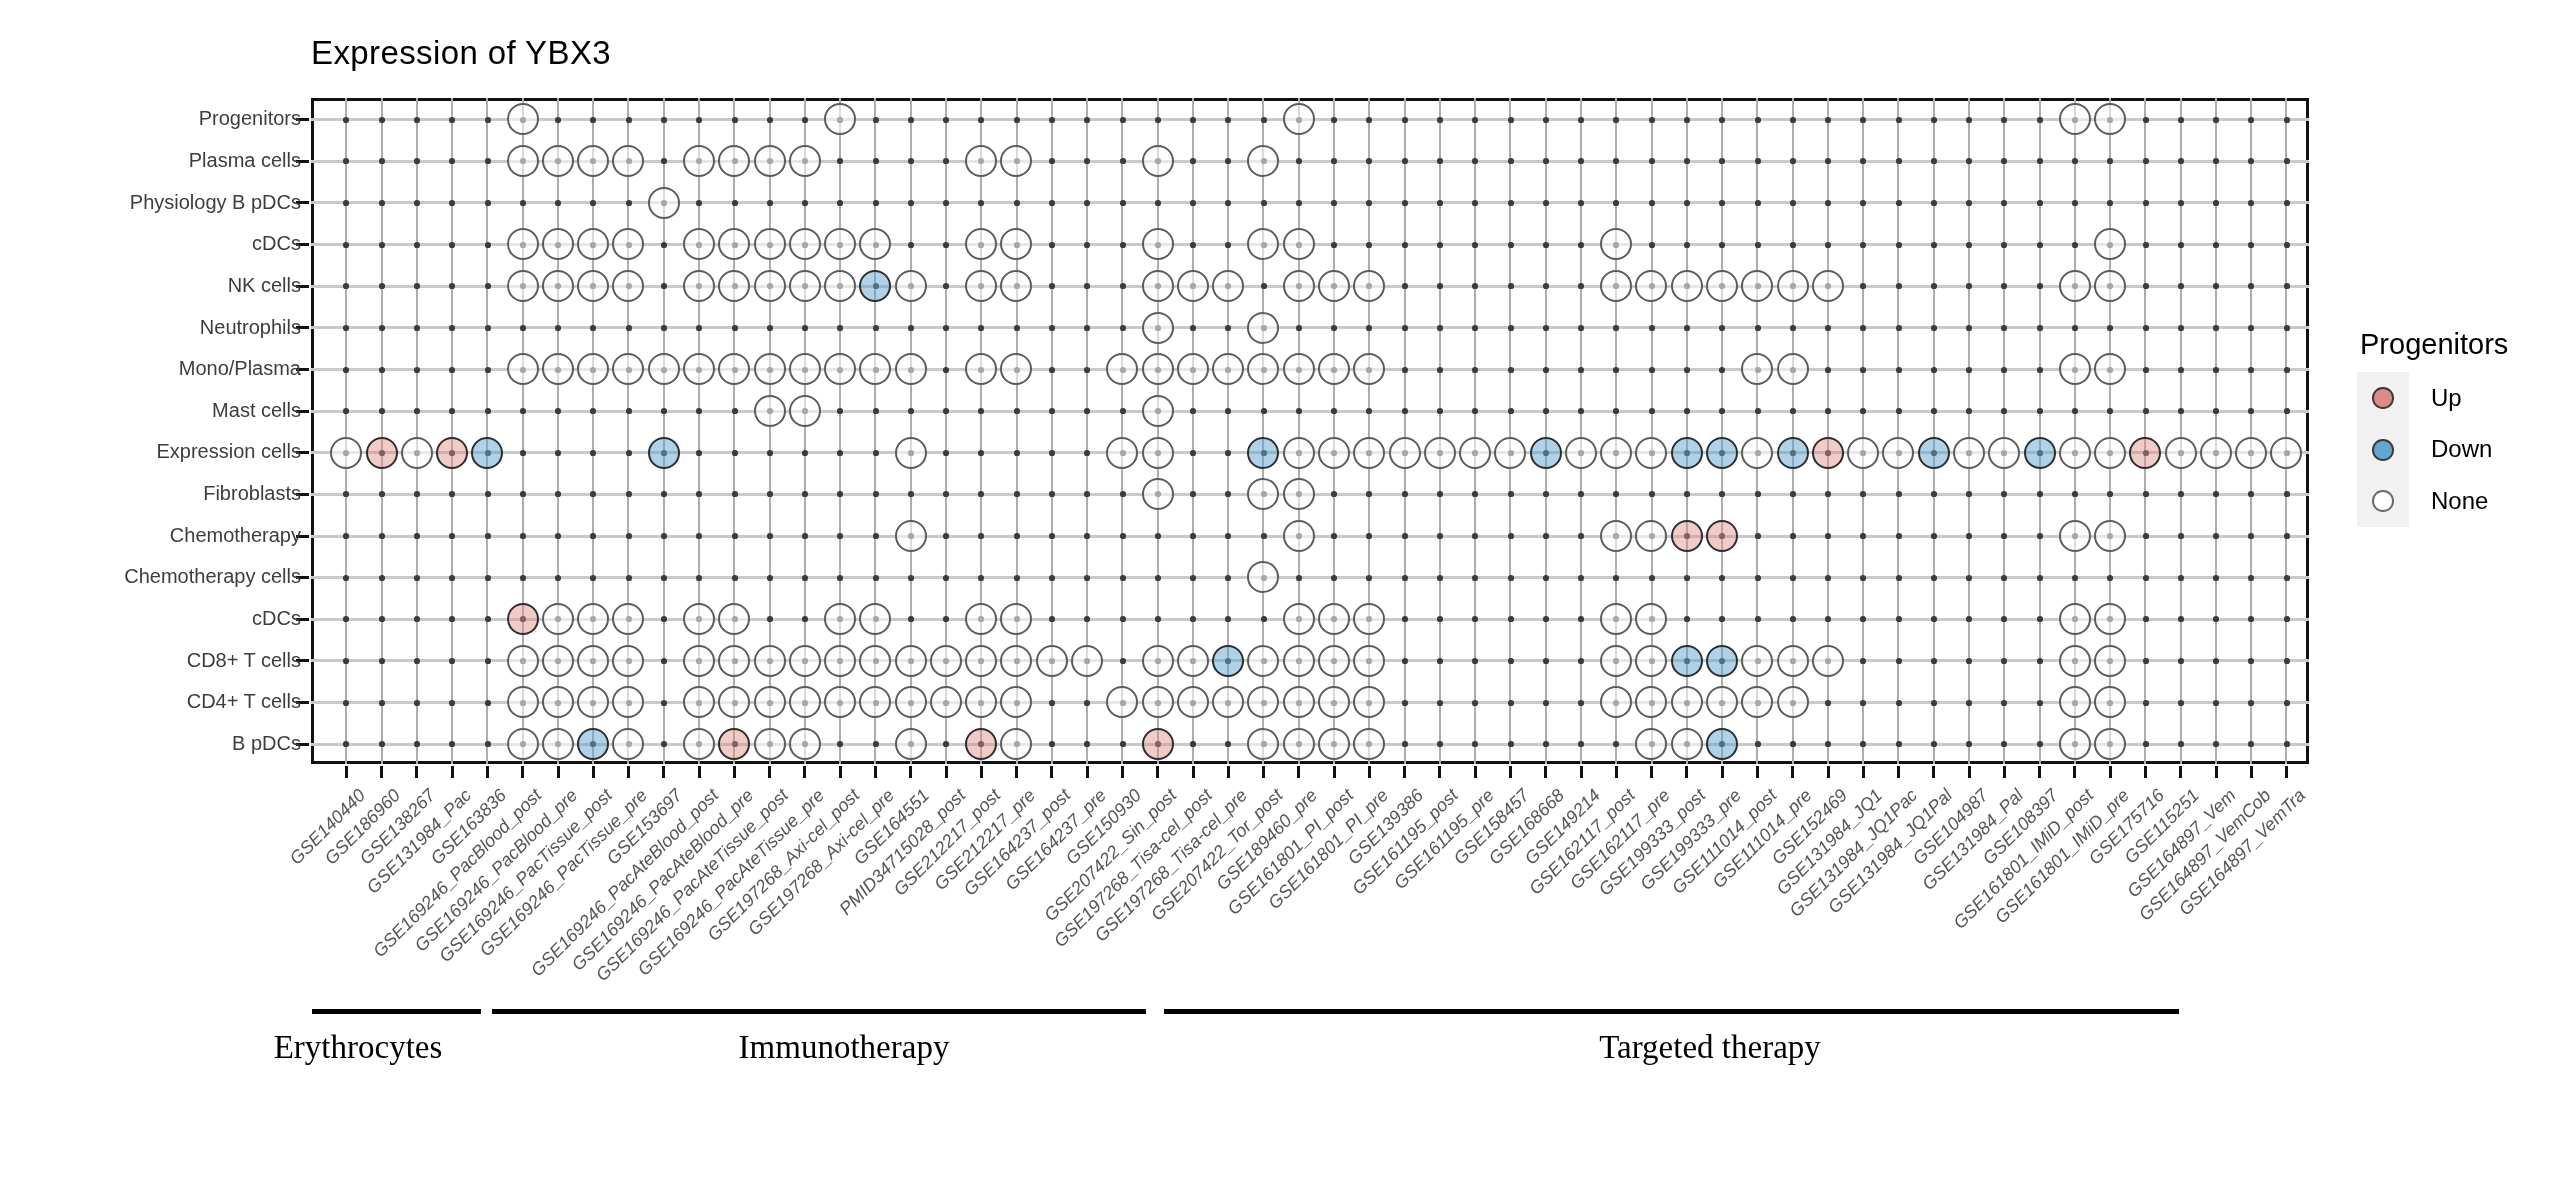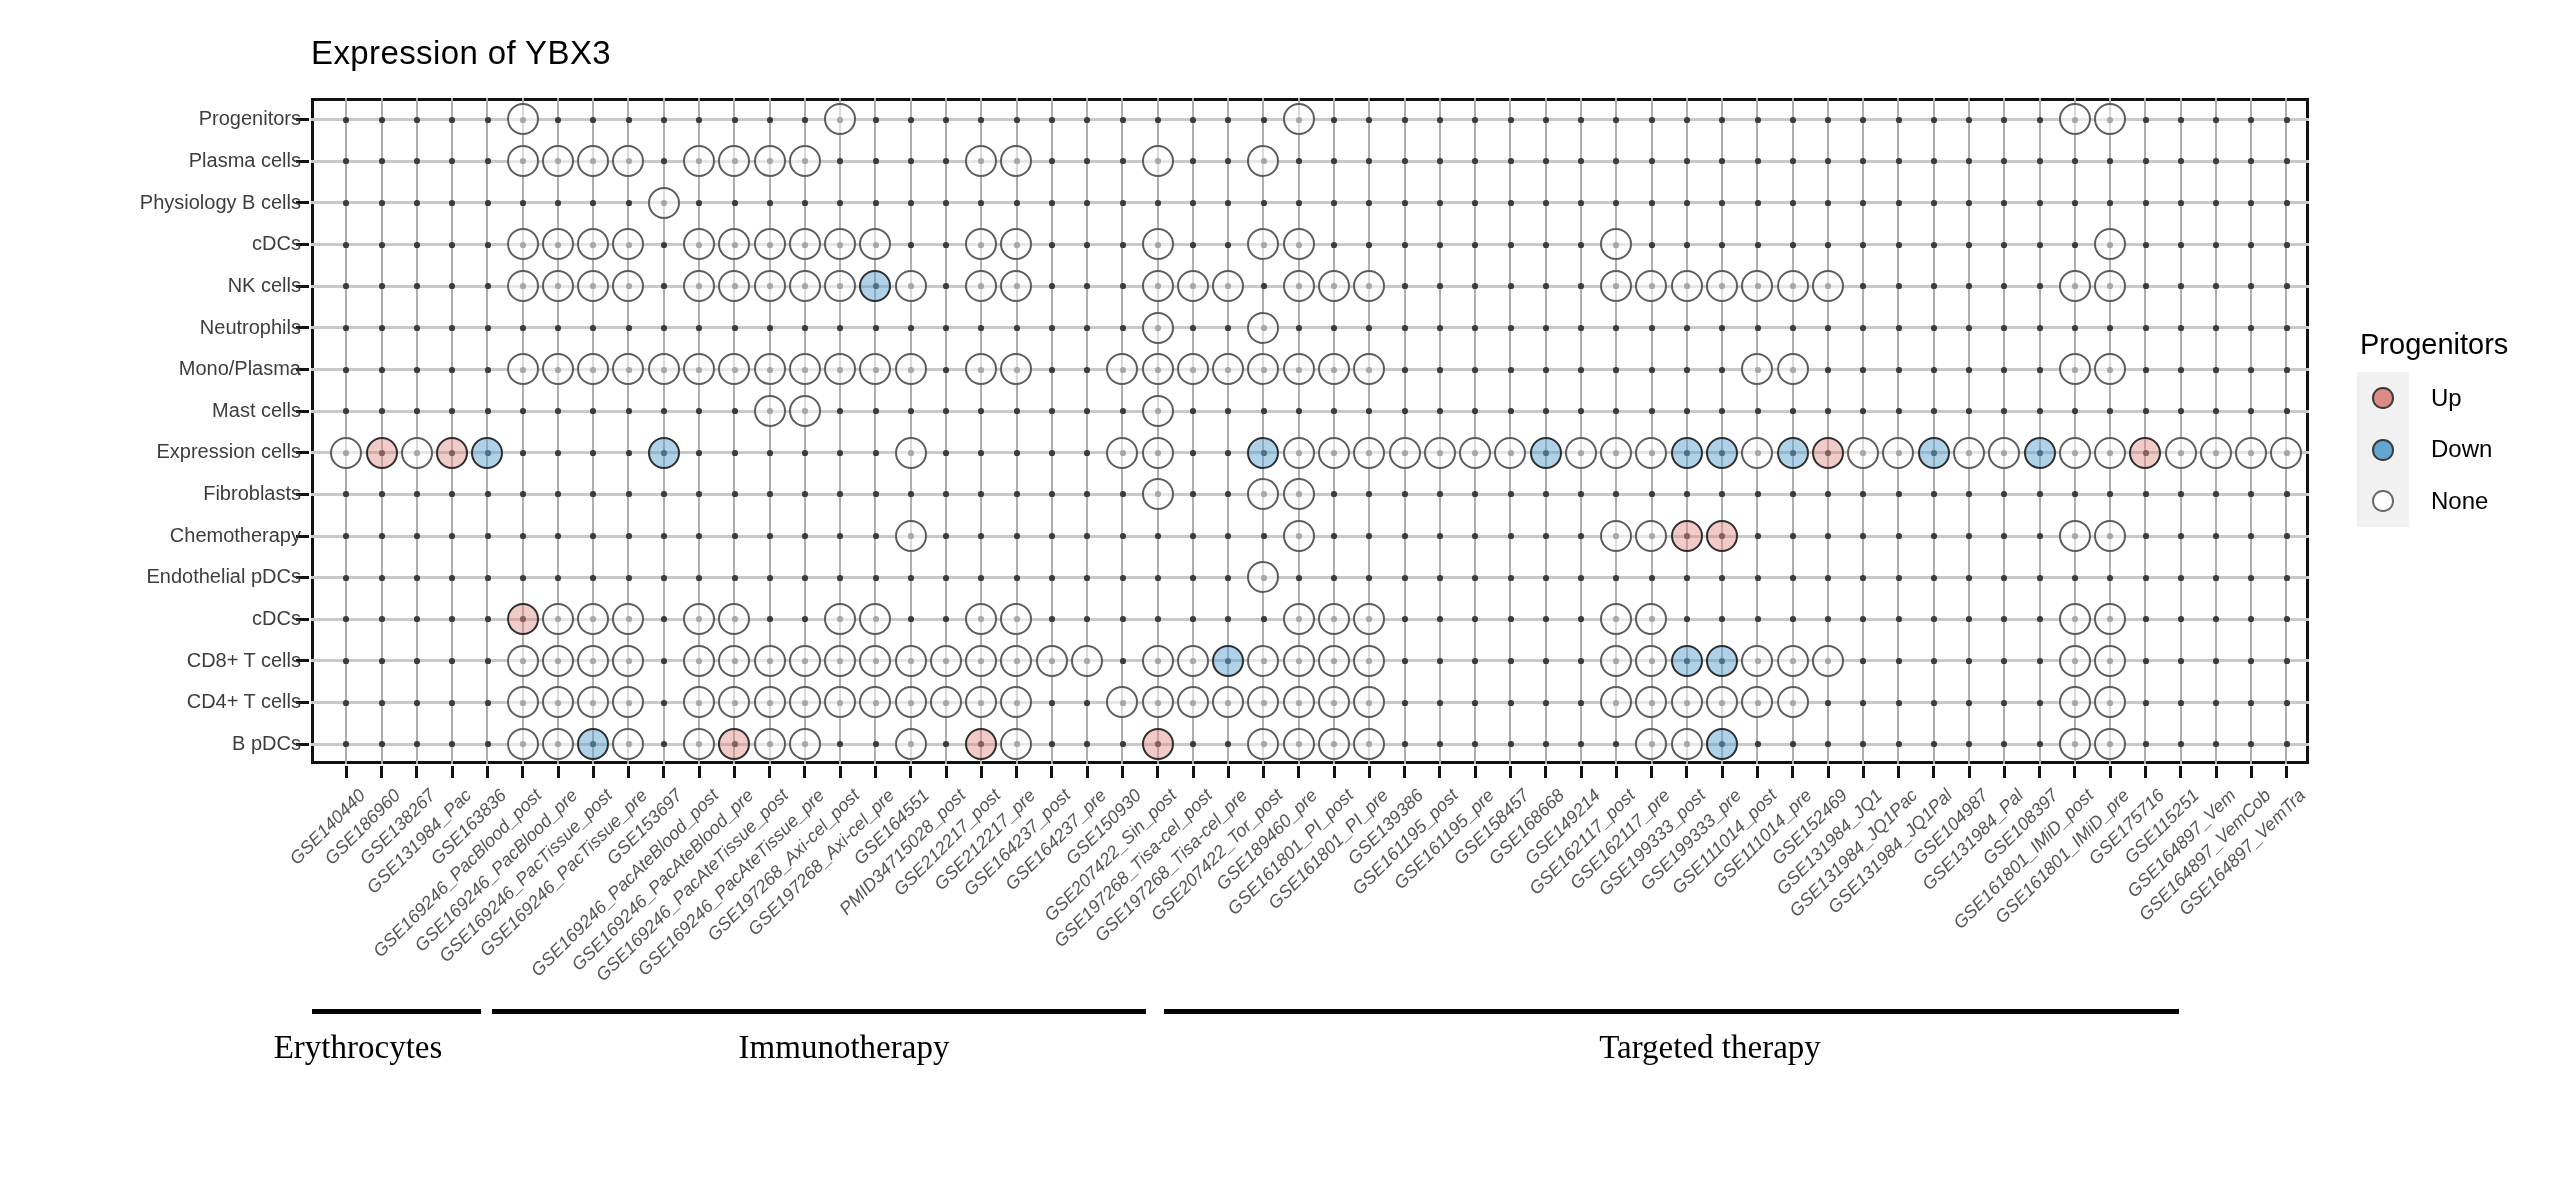--- a/index.html
+++ b/index.html
@@ -1362,39 +1362,39 @@
       <div class="xlab" style="right:351px;top:785px;">GSE164897_Vem</div>
       <div class="tick-b" style="left:2250px;top:766px;"></div>
       <div class="xlab" style="right:316px;top:785px;">GSE164897_VemCob</div>
       <div class="tick-b" style="left:2285px;top:766px;"></div>
       <div class="xlab" style="right:281px;top:785px;">GSE164897_VemTra</div>
       <div class="tick-l" style="left:296px;top:118px;"></div>
       <div class="ylab" style="right:2275px;top:107px;">Progenitors</div>
       <div class="tick-l" style="left:296px;top:160px;"></div>
       <div class="ylab" style="right:2275px;top:149px;">Plasma cells</div>
       <div class="tick-l" style="left:296px;top:201px;"></div>
-      <div class="ylab" style="right:2275px;top:191px;">Physiology B cells</div>
+      <div class="ylab" style="right:2275px;top:191px;">Physiology B pDCs</div>
       <div class="tick-l" style="left:296px;top:243px;"></div>
       <div class="ylab" style="right:2275px;top:232px;">cDCs</div>
       <div class="tick-l" style="left:296px;top:285px;"></div>
       <div class="ylab" style="right:2275px;top:274px;">NK cells</div>
       <div class="tick-l" style="left:296px;top:326px;"></div>
       <div class="ylab" style="right:2275px;top:316px;">Neutrophils</div>
       <div class="tick-l" style="left:296px;top:368px;"></div>
       <div class="ylab" style="right:2275px;top:357px;">Mono/Plasma</div>
       <div class="tick-l" style="left:296px;top:410px;"></div>
       <div class="ylab" style="right:2275px;top:399px;">Mast cells</div>
       <div class="tick-l" style="left:296px;top:451px;"></div>
       <div class="ylab" style="right:2275px;top:440px;">Expression cells</div>
       <div class="tick-l" style="left:296px;top:493px;"></div>
       <div class="ylab" style="right:2275px;top:482px;">Fibroblasts</div>
       <div class="tick-l" style="left:296px;top:535px;"></div>
       <div class="ylab" style="right:2275px;top:524px;">Chemotherapy</div>
       <div class="tick-l" style="left:296px;top:576px;"></div>
-      <div class="ylab" style="right:2275px;top:565px;">Endothelial pDCs</div>
+      <div class="ylab" style="right:2275px;top:565px;">Chemotherapy cells</div>
       <div class="tick-l" style="left:296px;top:618px;"></div>
       <div class="ylab" style="right:2275px;top:607px;">cDCs</div>
       <div class="tick-l" style="left:296px;top:659px;"></div>
       <div class="ylab" style="right:2275px;top:649px;">CD8+ T cells</div>
       <div class="tick-l" style="left:296px;top:701px;"></div>
       <div class="ylab" style="right:2275px;top:690px;">CD4+ T cells</div>
       <div class="tick-l" style="left:296px;top:743px;"></div>
       <div class="ylab" style="right:2275px;top:732px;">B pDCs</div>
     </div>
   <div id="bracketlayer">

